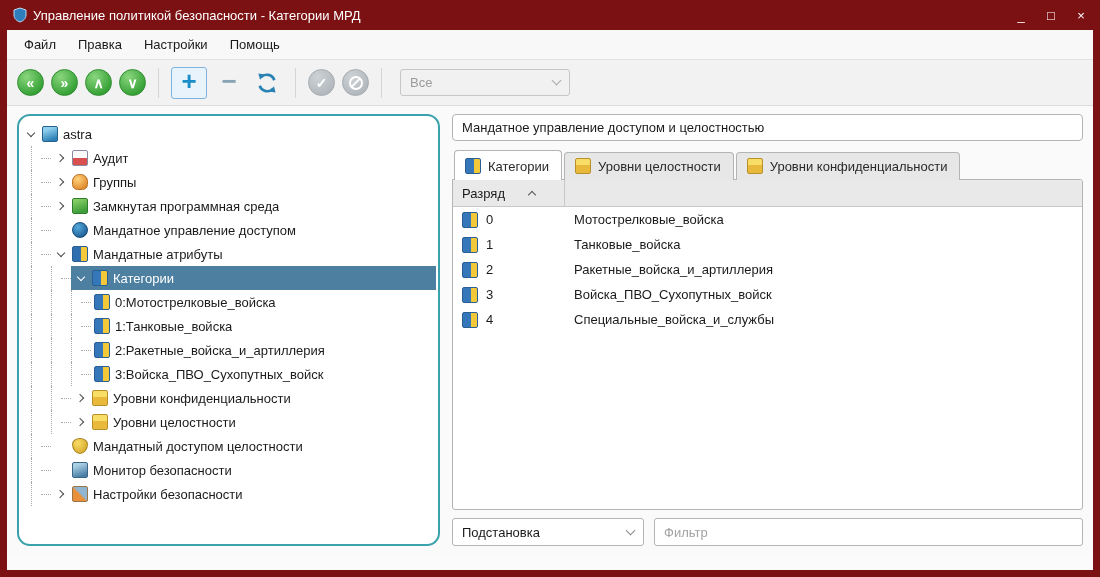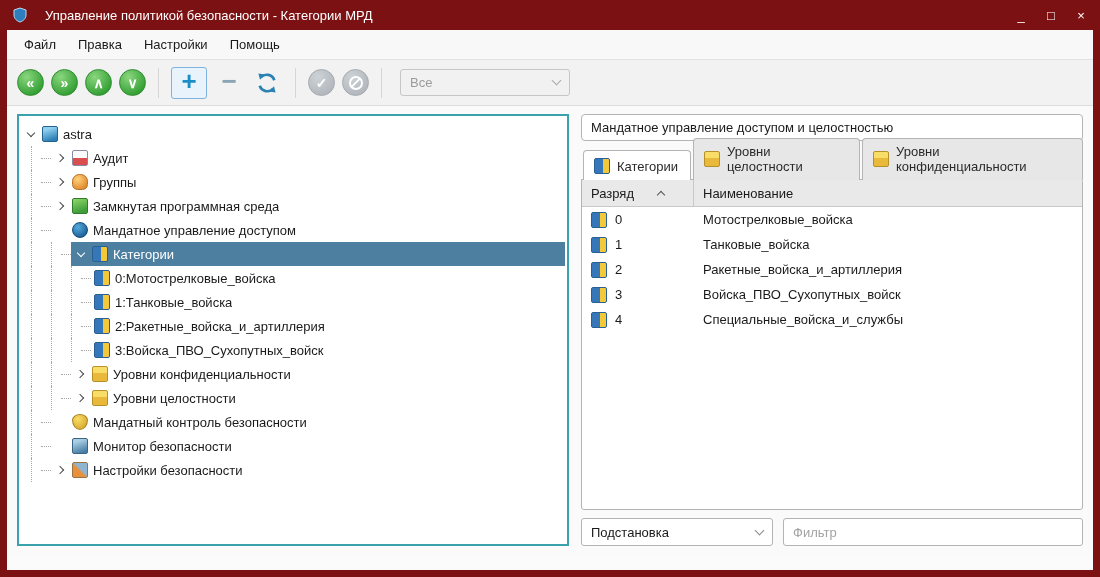--- a/index.html
+++ b/index.html
@@ -2,21 +2,21 @@
 <html><head>
 <meta charset="utf-8">
 <style>
   * { box-sizing: border-box; margin: 0; padding: 0; }
   html,body { background:#ffffff; }
   body { font-family: "Liberation Sans", "DejaVu Sans", sans-serif; font-size: 13px; color: #1a1a1a; }
 
   .window { width: 1100px; height: 577px; background: #7c1113; display: flex; flex-direction: column; }
 
   
-  .titlebar { height: 30px; display: flex; align-items: center; gap: 17px; padding: 0 12px; color: #fff; flex: none; }
+  .titlebar { height: 30px; display: flex; align-items: center; gap: 5px; padding: 0 12px; color: #fff; flex: none; }
   .titlebar .title { font-size: 13px; white-space: nowrap; overflow: hidden; }
   .win-btns { margin-left: auto; display: flex; gap: 16px; align-items: center; }
   .win-btn { color: #fff; font-size: 13px; line-height: 1; cursor: default; width: 14px; text-align: center; }
 
   .window-body { flex: 1; margin: 0 7px 7px 7px; background: #f4f4f4; display: flex; flex-direction: column; min-height: 0; }
 
   
   .menubar { height: 30px; background: #f8f8f8; display: flex; align-items: center; padding: 0 6px; border-bottom: 1px solid #e2e2e2; flex: none; }
   .menu-item { padding: 5px 11px; color: #1a1a1a; }
 
@@ -32,21 +32,21 @@
   .block-ring { width: 14px; height: 14px; border: 2px solid #fff; border-radius: 50%; position: relative; }
   .block-ring::after { content: ""; position: absolute; width: 13px; height: 2px; background: #fff; top: 4px; left: -1.5px; transform: rotate(-45deg); }
   .toolbar-select { width: 170px; height: 27px; margin-left: 6px; border: 1px solid #c6c6c6; border-radius: 3px; background: #f1f1f1; color: #9b9b9b; display: flex; align-items: center; justify-content: space-between; padding: 0 9px; }
   .dd-chev { width: 7px; height: 7px; border-right: 1.5px solid #8a8a8a; border-bottom: 1.5px solid #8a8a8a; transform: rotate(45deg); margin-top: -4px; flex: none; }
   .toolbar-select .dd-chev { border-color: #aaa; }
 
   
   .content { flex: 1; display: flex; gap: 12px; padding: 8px 10px; min-height: 0; background: #fafafa; }
 
   
-  .tree-panel { width: 552px; flex: none; border: 2px solid #3aa2ac; border-radius: 0; background: #fff; padding: 6px 2px; overflow: hidden; }
+  .tree-panel { width: 423px; flex: none; border: 2px solid #3aa2ac; border-radius: 13px; background: #fff; padding: 6px 2px; overflow: hidden; }
   .tree-row { display: flex; align-items: stretch; height: 24px; }
   .ind { width: 20px; flex: none; position: relative; }
   .ind.guide::before { content: ""; position: absolute; left: 10px; top: 0; bottom: 0; border-left: 1px dotted #a8a8a8; }
   .hguide { width: 10px; flex: none; align-self: center; border-top: 1px dotted #a8a8a8; }
   .row-inner { display: flex; align-items: center; gap: 5px; padding: 0 5px 0 3px; flex: 1; min-width: 0; }
   .tree-row.selected .row-inner { background: #4d7fa0; color: #fff; }
   .exp { width: 13px; height: 13px; flex: none; display: flex; align-items: center; justify-content: center; }
   .exp.col::before { content: ""; width: 5px; height: 5px; border-right: 1.5px solid #4a4a4a; border-bottom: 1.5px solid #4a4a4a; transform: rotate(-45deg); margin-left: -2px; }
   .exp.expd::before { content: ""; width: 5px; height: 5px; border-right: 1.5px solid #4a4a4a; border-bottom: 1.5px solid #4a4a4a; transform: rotate(45deg); margin-top: -3px; }
   .selected .exp.expd::before { border-color: #fff; }
@@ -206,20 +206,29 @@
         <div class="tree-row">
           <span class="ind guide"></span>
             <span class="hguide"></span>
           <div class="row-inner">
             <span class="exp"></span>
             <span class="icon ic-mac"></span>
             <span class="lbl">Мандатное управление доступом</span>
           </div>
         </div>
 
+        <div class="tree-row">
+          <span class="ind guide"></span>
+            <span class="hguide"></span>
+          <div class="row-inner">
+            <span class="exp expd"></span>
+            <span class="icon ic-attrs"></span>
+            <span class="lbl">Мандатные атрибуты</span>
+          </div>
+        </div>
 
         <div class="tree-row selected">
           <span class="ind guide"></span>
             <span class="ind guide"></span>
             <span class="hguide"></span>
           <div class="row-inner">
             <span class="exp expd"></span>
             <span class="icon ic-category"></span>
             <span class="lbl">Категории</span>
           </div>
@@ -291,21 +300,21 @@
             <span class="lbl">Уровни целостности</span>
           </div>
         </div>
 
         <div class="tree-row">
           <span class="ind guide"></span>
             <span class="hguide"></span>
           <div class="row-inner">
             <span class="exp"></span>
             <span class="icon ic-integrity"></span>
-            <span class="lbl">Мандатный контроль безопасности</span>
+            <span class="lbl">Мандатный доступом целостности</span>
           </div>
         </div>
 
         <div class="tree-row">
           <span class="ind guide"></span>
             <span class="hguide"></span>
           <div class="row-inner">
             <span class="exp"></span>
             <span class="icon ic-monitor"></span>
             <span class="lbl">Монитор безопасности</span>
@@ -342,23 +351,20 @@
             <span>Уровни конфиденциальности</span>
           </div>
         </div>
 
         <div class="table-box">
           <div class="table-header">
             <div class="th-razryad">
               <span>Разряд</span>
               <span class="sort-caret"></span>
             </div>
-            <div class="th-name">
-              <span>Наименование</span>
-            </div>
           </div>
 
           <div class="table-row">
             <div class="td-razryad">
                 <span class="icon ic-category"></span>
                 <span>0</span>
               </div>
             <div class="td-name">Мотострелковые_войска</div>
           </div>
           <div class="table-row">

